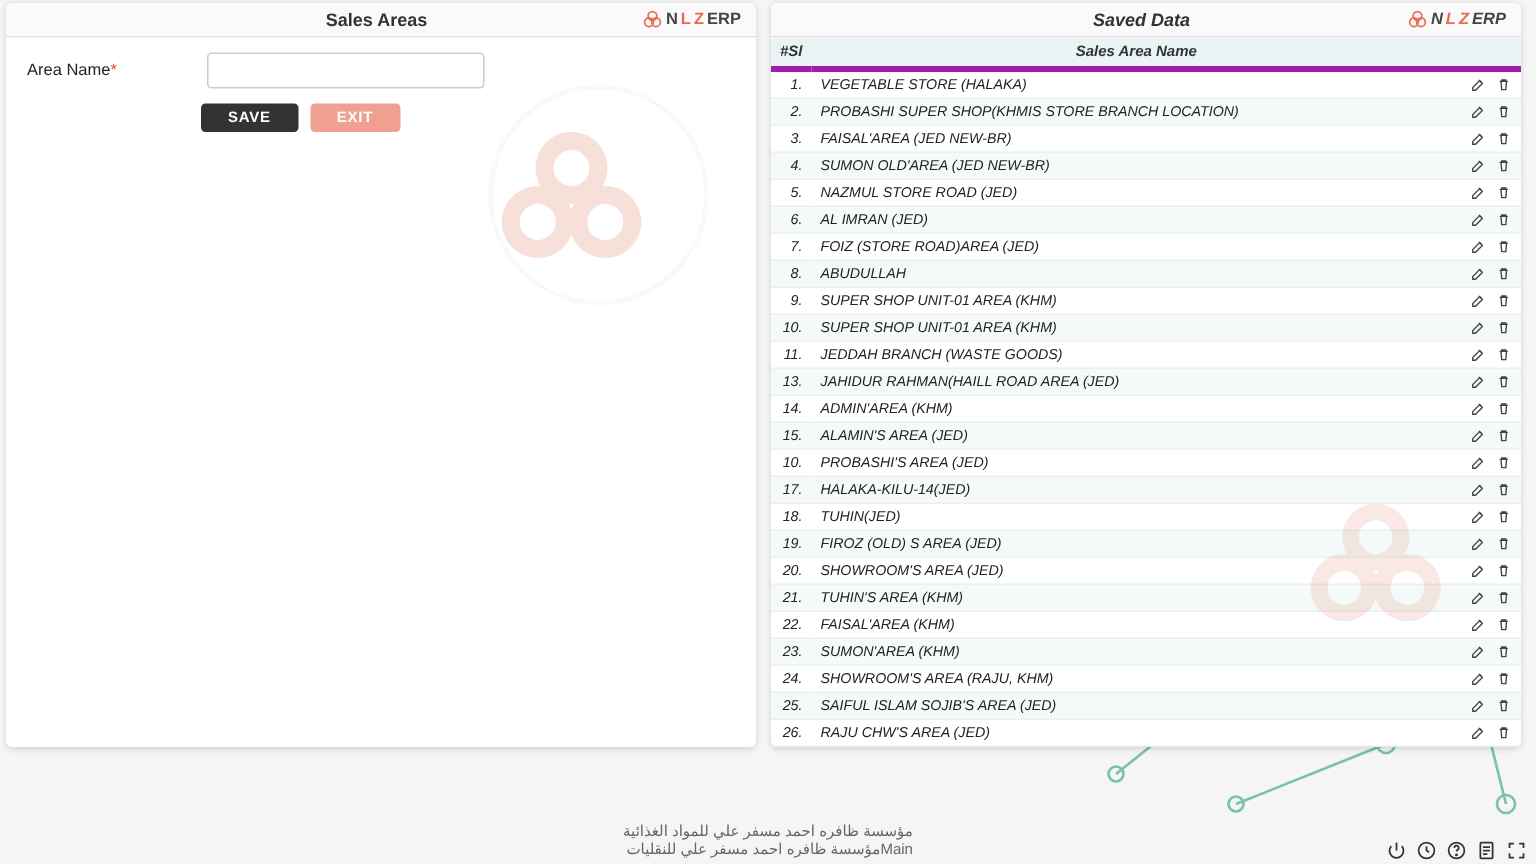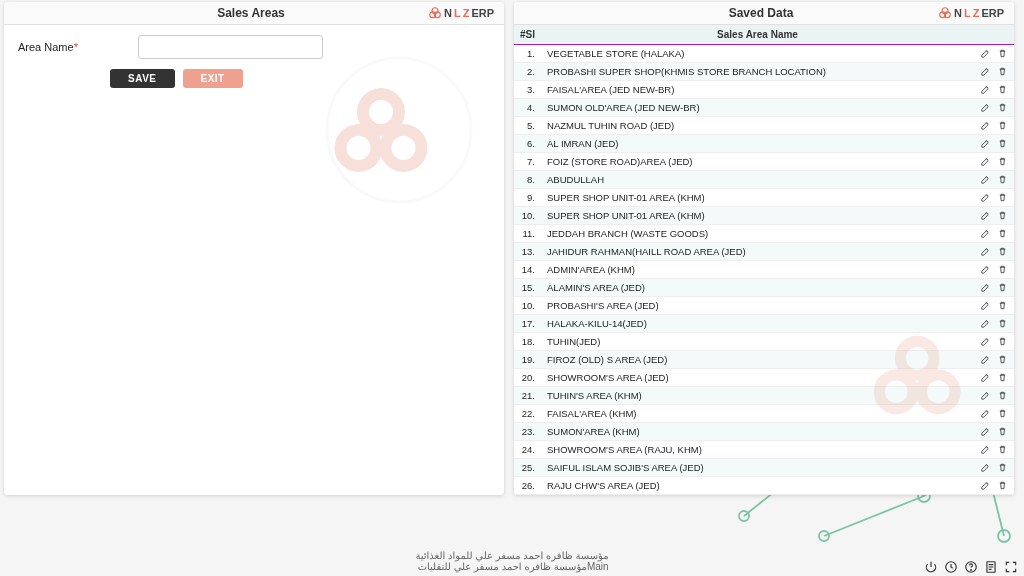--- a/index.html
+++ b/index.html
@@ -15,21 +15,21 @@
   
   .bg-deco-left { position:absolute; left:-30px; top:50px; width:220px; height:400px; z-index:0; opacity:0.5;}
   .bg-deco-right{ position:absolute; right:-20px; bottom:-20px; width:400px; height:280px; z-index:0; opacity:0.6;}
   .container { display:flex; gap:10px; padding:2px 4px; position:relative; z-index:1;}
   .panel {
     background:#fff;
     border-radius:4px;
     box-shadow:0 1px 4px rgba(0,0,0,0.15);
   }
   .panel-left { flex:0 0 500px; }
-  .panel-right{ flex:0 0 500px; }
+  .panel-right{ flex:0 0 500px;font-style:italic; }
   .panel-header{
     display:flex; justify-content:space-between; align-items:center;
     padding:4px 10px;
     border-bottom:1px solid #e0e0e0;
     background:#fafafa;
     border-radius:4px 4px 0 0;
   }
   .panel-title{ font-weight:600; color:#333; font-size:12px; flex:1; text-align:center;}
   .brand{ font-size:11px; font-weight:700; display:flex; align-items:center; gap:2px;}
   .brand-logo-mini{ width:14px; height:14px; display:inline-block;}
@@ -39,37 +39,37 @@
   .brand span.erp{ color:#444;}
   .panel-body{ padding:10px 14px; position:relative;}
   .form-row{ display:flex; align-items:center; margin-bottom:10px;}
   .form-label{ width:120px; color:#222; font-size:11px;}
   .req{ color:#d43; }
   .form-input{
     flex:1; max-width:185px; height:24px;
     border:1px solid #ccc; border-radius:3px; padding:0 6px;
     font-size:11px;
   }
-  .btn-row{ display:flex; gap:8px; margin-left:92px;}
+  .btn-row{ display:flex; gap:8px; margin-left:116px;}
   .btn{
     border:none; border-radius:3px; padding:4px 18px;
     font-size:10px; font-weight:600; color:#fff; cursor:pointer;
     letter-spacing:0.5px;
   }
   .btn-save{ background:#333; }
   .btn-exit{ background:#f0a08f; }
   .logo-watermark{
     position:absolute; right:30px; top:30px; width:150px; height:150px; opacity:0.35;
   }
   
   .tbl{ width:100%; border-collapse:collapse;}
   .tbl th{
     background:#eaf4f5; color:#333; font-weight:600;
     font-size:10px; padding:4px 6px; text-align:center;
-    border-bottom:1px solid #a21caf;
+    border-bottom:4px solid #a21caf;
   }
   .tbl td{
     font-size:9.5px; padding:3px 6px; border-bottom:1px solid #eee;
     color:#222;
   }
   .tbl tr:nth-child(even) td{ background:#f4fafa; }
   .col-num{ width:22px; text-align:right; color:#555;}
   .col-act{ width:40px; text-align:center;}
   .act-icons{ display:flex; gap:6px; justify-content:flex-end;}
   .ico{ width:11px; height:11px; cursor:pointer; color:#444;}
@@ -247,21 +247,21 @@
                     <path d="M13 5l4 4"></path>
                   </svg>
                   <svg class="ico" viewBox="0 0 24 24" fill="none" stroke="currentColor" stroke-width="2">
                     <path d="M6 7h12M9 7V5h6v2M8 7l1 12h6l1-12"></path>
                   </svg>
                 </div>
               </td>
             </tr>
             <tr>
               <td class="col-num">5.</td>
-              <td>NAZMUL TUHIN ROAD (JED)</td>
+              <td>NAZMUL STORE ROAD (JED)</td>
               <td class="col-act">
                 <div class="act-icons">
                   <svg class="ico" viewBox="0 0 24 24" fill="none" stroke="currentColor" stroke-width="2">
                     <path d="M4 20h4l10-10-4-4L4 16z"></path>
                     <path d="M13 5l4 4"></path>
                   </svg>
                   <svg class="ico" viewBox="0 0 24 24" fill="none" stroke="currentColor" stroke-width="2">
                     <path d="M6 7h12M9 7V5h6v2M8 7l1 12h6l1-12"></path>
                   </svg>
                 </div>

